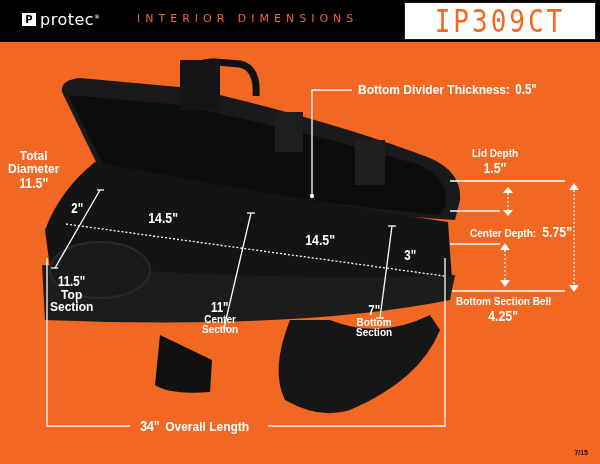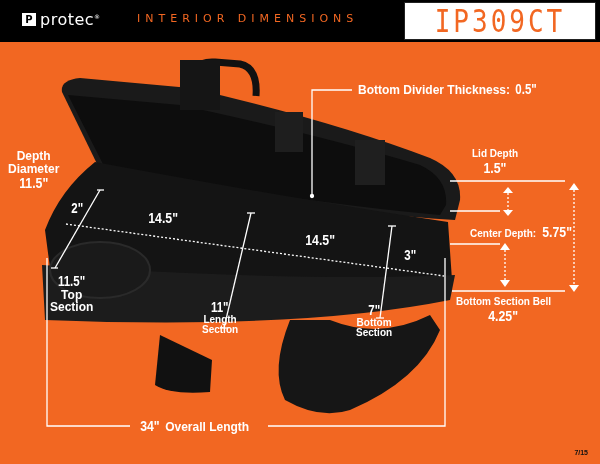--- a/index.html
+++ b/index.html
@@ -94,40 +94,40 @@
     <polygon points="503,193 513,193 508,187"></polygon>
     <polygon points="503,210 513,210 508,216"></polygon>
     <polygon points="500,250 510,250 505,243"></polygon>
     <polygon points="500,280 510,280 505,287"></polygon>
     <polygon points="569,190 579,190 574,183"></polygon>
     <polygon points="569,285 579,285 574,292"></polygon>
   </g>
 </svg>
 
 <div class="lbl med" style="left:8px; top:150px;">
-  <div>Depth</div>
+  <div>Total</div>
   <div>Diameter</div>
   <div class="num big">11.5"</div>
 </div>
 
 <div class="lbl" style="left:70px; top:200px;"><span class="num">2"</span></div>
 
 <div class="lbl med" style="left:50px; top:274px;">
   <div class="num">11.5"</div>
   <div>Top</div>
   <div>Section</div>
 </div>
 
 <div class="lbl" style="left:145px; top:210px;"><span class="num big">14.5"</span></div>
 <div class="lbl" style="left:302px; top:232px;"><span class="num big">14.5"</span></div>
 <div class="lbl" style="left:403px; top:247px;"><span class="num">3"</span></div>
 
 <div class="lbl small" style="left:202px; top:300px;">
   <div class="num">11"</div>
-  <div>Length</div>
+  <div>Center</div>
   <div>Section</div>
 </div>
 
 <div class="lbl small" style="left:356px; top:303px;">
   <div class="num">7"</div>
   <div>Bottom</div>
   <div>Section</div>
 </div>
 
 <div class="lbl med" style="left:358px; top:82px;">

